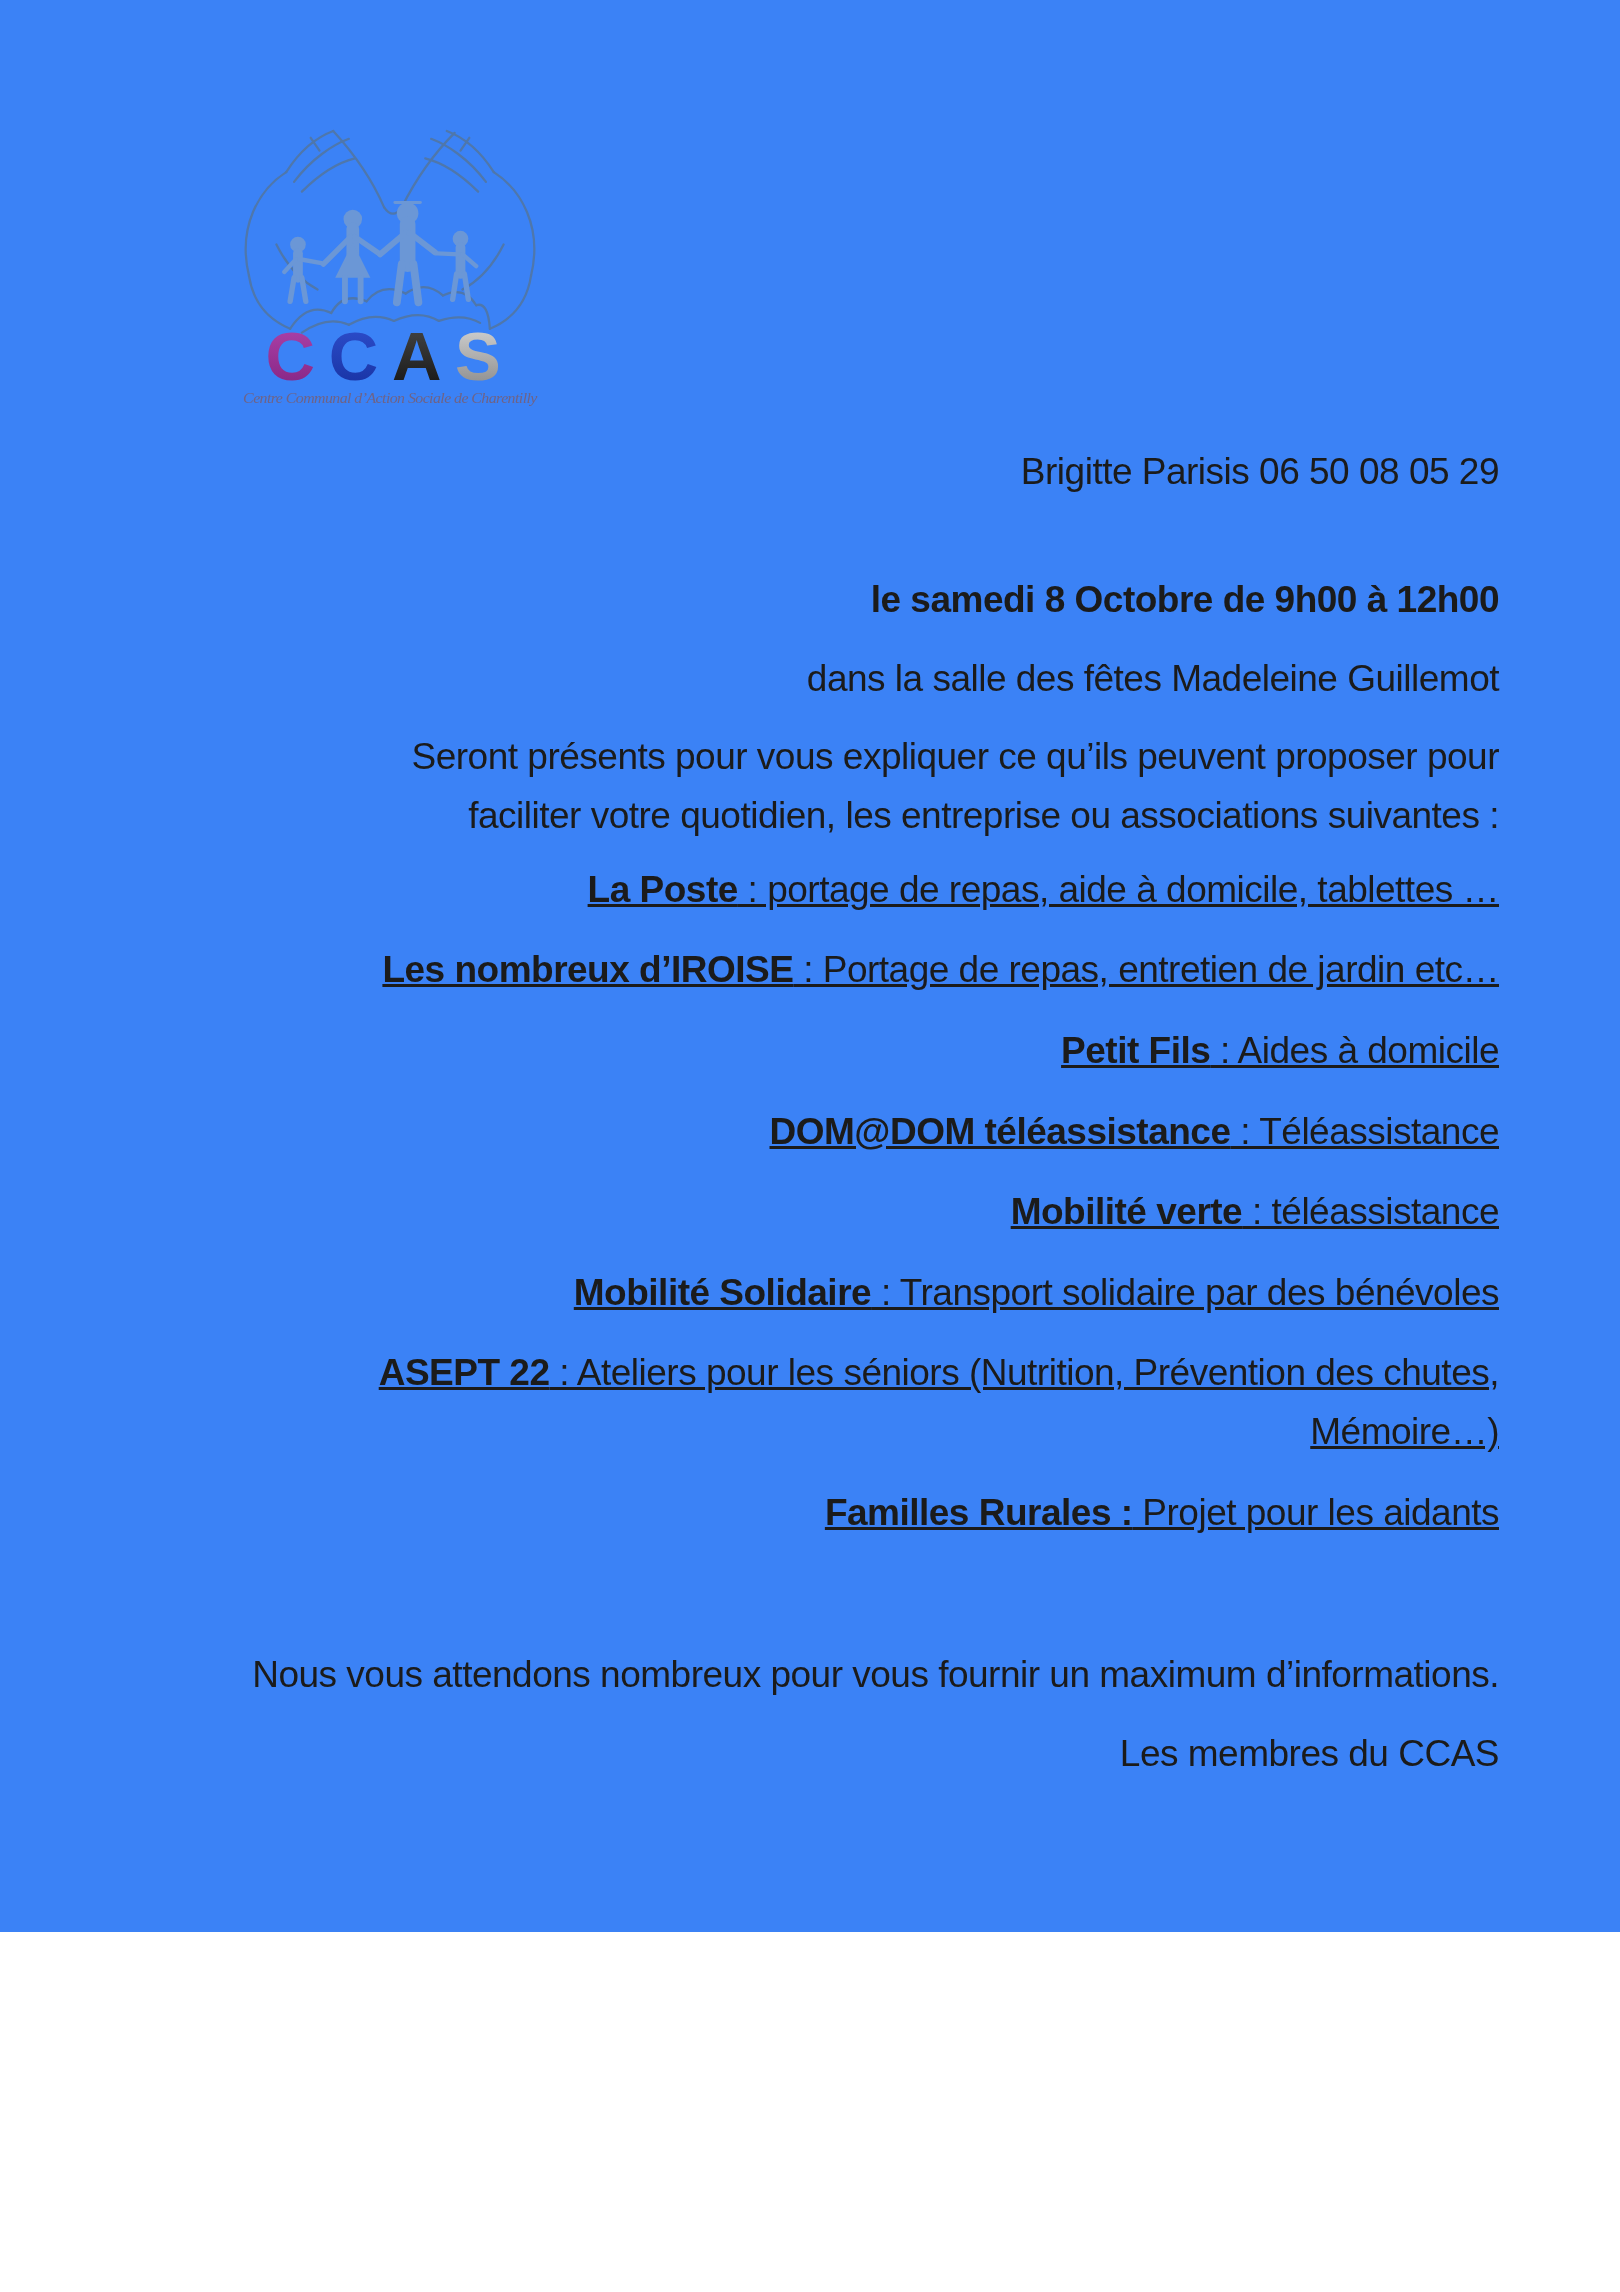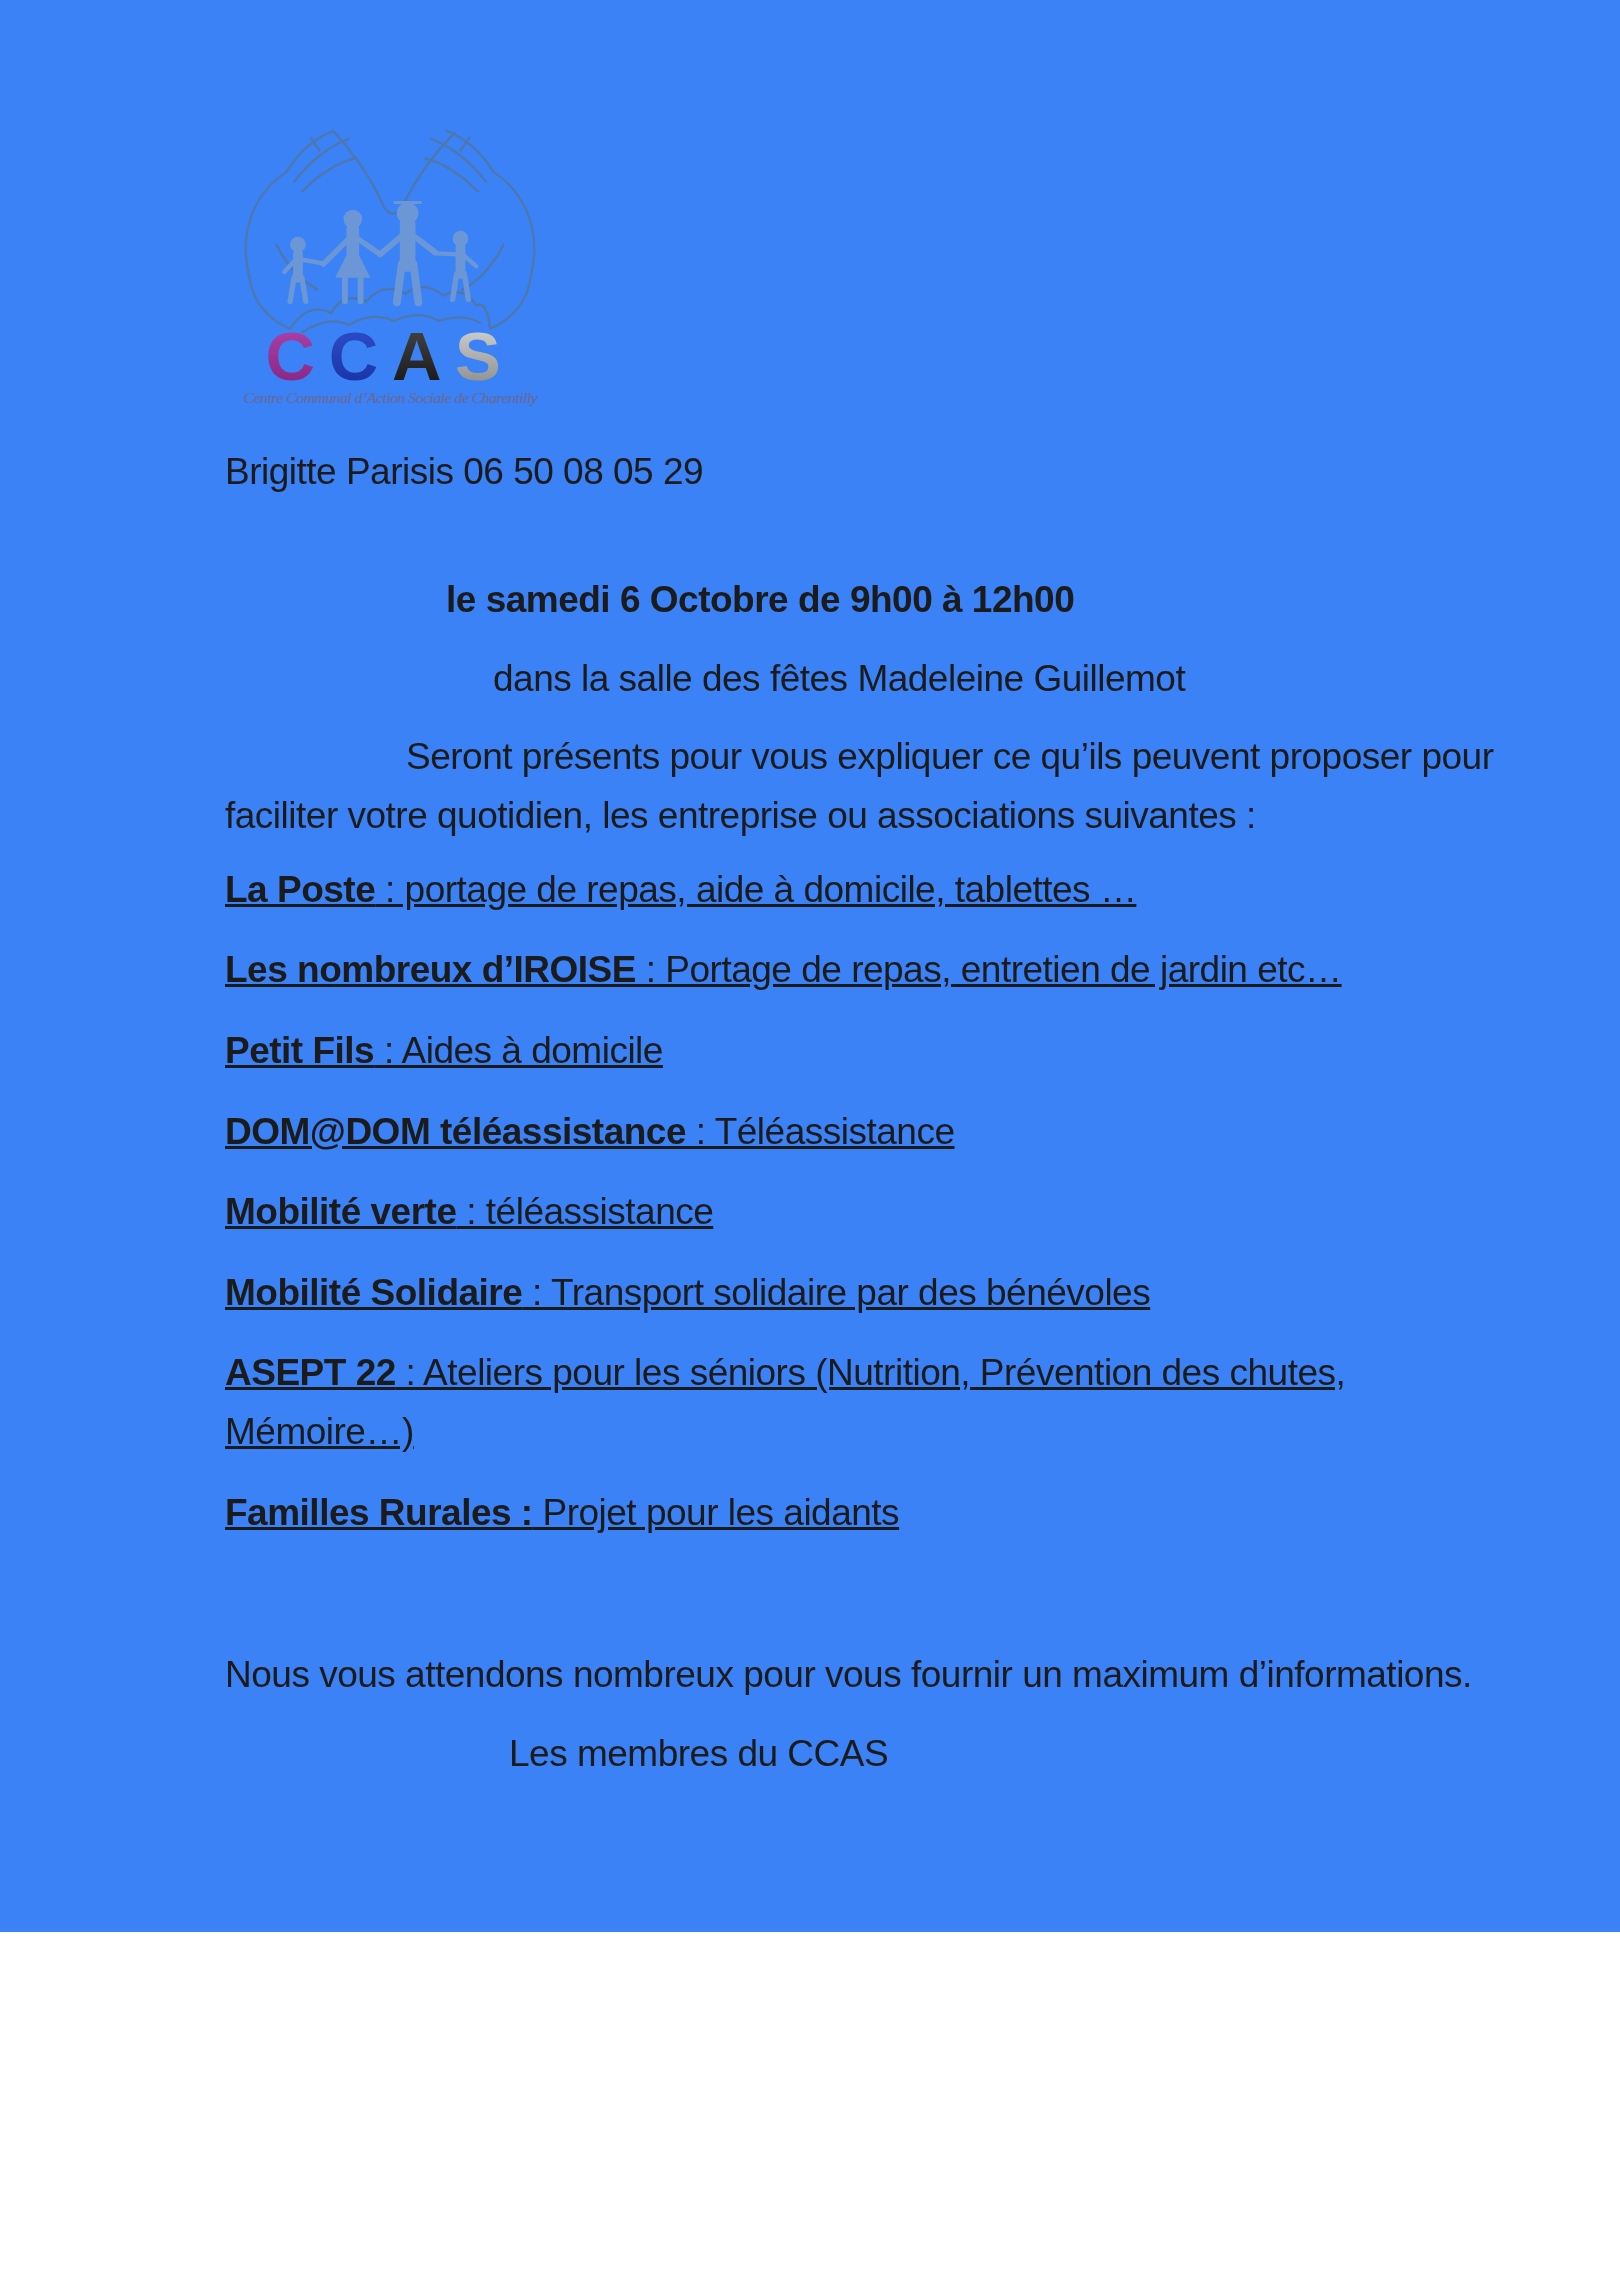--- a/index.html
+++ b/index.html
@@ -25,21 +25,21 @@
     margin-left: 193px;
     width: 1274px;
   }
   .logo-block {
     margin: 0;
     padding-top: 129px;
     margin-left: 7.8px;
     width: 314px;
   }
   .logo-block svg { display: block; }
-  p { margin: 0; }
+  p { margin: 0; text-align: right; }
   .contact-line {
     margin-top: 31px;
     margin-bottom: 69px;
   }
   .intro-par { margin-bottom: 17.6px; }
   .underlined {
     text-decoration: underline;
     text-decoration-thickness: 2.9px;
     text-underline-offset: 7.8px;
   }
@@ -158,21 +158,21 @@
           <tspan fill="url(#g0)">C</tspan><tspan fill="url(#g1)">C</tspan><tspan fill="url(#g2)">A</tspan><tspan fill="url(#g3)">S</tspan>
         </text>
 
         <text x="160" y="280" text-anchor="middle" font-family="Liberation Serif, DejaVu Serif, serif" font-style="italic" font-size="14" fill="#6f6386" textLength="300" lengthAdjust="spacingAndGlyphs">Centre Communal d’Action Sociale de Charentilly</text>
       </svg>
     </div>
 
     <p class="contact-line">Brigitte Parisis 06 50 08 05 29</p>
 
 
-    <p class="date-line">le samedi 6 Octobre de 9h00 à 12h00</p>
+    <p class="date-line">le samedi 8 Octobre de 9h00 à 12h00</p>
 
     <p class="venue-line">dans la salle des fêtes Madeleine Guillemot</p>
 
     <p class="presenters-par">Seront présents pour vous expliquer ce qu’ils peuvent proposer pour faciliter votre quotidien, les entreprise ou associations suivantes :</p>
 
     <p class="provider"><strong>La Poste</strong><span> : portage de repas, aide à domicile, tablettes …</span></p>
 
     <p class="provider"><strong>Les nombreux d’IROISE</strong><span> : Portage de repas, entretien de jardin etc…</span></p>
 
     <p class="provider"><strong>Petit Fils</strong><span> : Aides à domicile</span></p>

